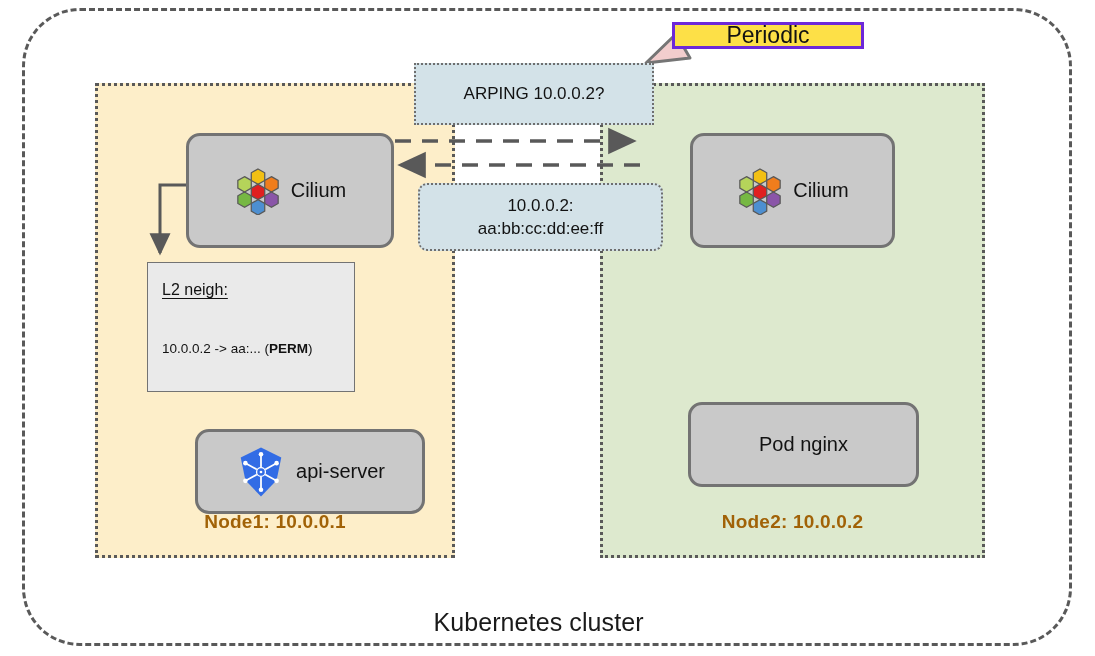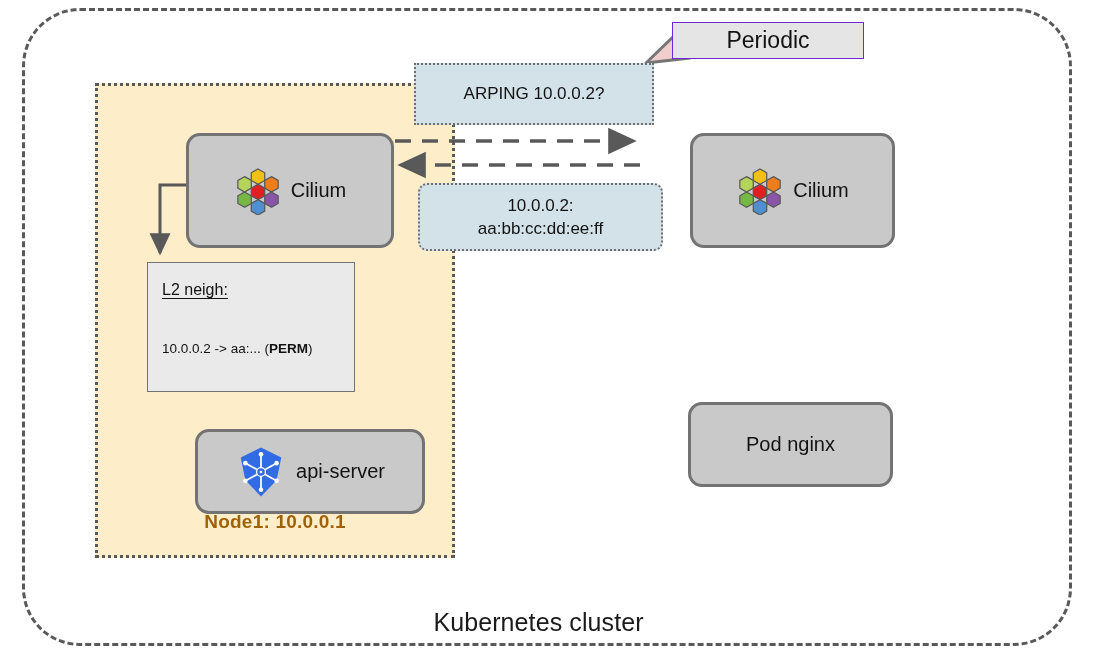--- a/index.html
+++ b/index.html
@@ -62,21 +62,21 @@
     background:#c9c9c9;
     border:3px solid #737373;
     border-radius:14px;
     display:flex;
     align-items:center;
     justify-content:center;
   }
   #cilium1{ left:186px; top:133px; width:208px; height:115px; }
   #cilium2{ left:690px; top:133px; width:205px; height:115px; }
   #apiserver{ left:195px; top:402px; width:230px; height:85px;margin-top:27px; }
-  #podnginx{ left:688px; top:402px; width:205px; height:85px; }
+  #podnginx{ left:688px; top:402px; width:231px; height:85px; }
 
   .comp-inner{
     display:flex;
     align-items:center;
     gap:9px;
   }
   .comp-text{
     font-size:20px;
     color:#121212;
     white-space:nowrap;
@@ -126,24 +126,24 @@
   #note-reply{
     left:418px; top:183px; width:245px; height:68px;
     font-size:17px;
     line-height:1.38;
     border-radius:9px;
   }
   .note b{font-weight:normal;}
 
   
   #periodic-box{
-    left:672px; top:22px; width:192px; height:37px;
-    box-sizing:border-box;
-    background:#e5e5e5;
-    border:1px solid #6d28d9;
+    left:672px; top:22px; width:192px; height:27px;
+    box-sizing:border-box;
+    background:#fde047;
+    border:3px solid #6d28d9;
     display:flex;
     align-items:center;
     justify-content:center;
     font-size:23px;
     color:#121212;
   }
 
   
   #arrows{ left:0; top:0; width:1095px; height:656px; pointer-events:none; }
 </style>
@@ -151,20 +151,23 @@
 <body>
 
 <div id="canvas">
 
   <div class="abs" id="cluster-border"></div>
 
   <div class="abs node" id="node1">
     <div class="node-label">Node1: 10.0.0.1</div>
   </div>
 
+  <div class="abs node" id="node2">
+    <div class="node-label">Node2: 10.0.0.2</div>
+  </div>
 
   <svg class="abs" id="arrows" viewBox="0 0 1095 656">
     <defs>
       <marker id="ahead" markerWidth="9" markerHeight="9" refX="7.6" refY="4.5" orient="auto" markerUnits="strokeWidth">
         <path d="M0,0.6 L8.4,4.5 L0,8.4 z" fill="#595959"></path>
       </marker>
       <marker id="ahead-solid" markerWidth="8" markerHeight="8" refX="6.6" refY="4" orient="auto" markerUnits="strokeWidth">
         <path d="M0,0.5 L7.4,4 L0,7.5 z" fill="#595959"></path>
       </marker>
     </defs>

